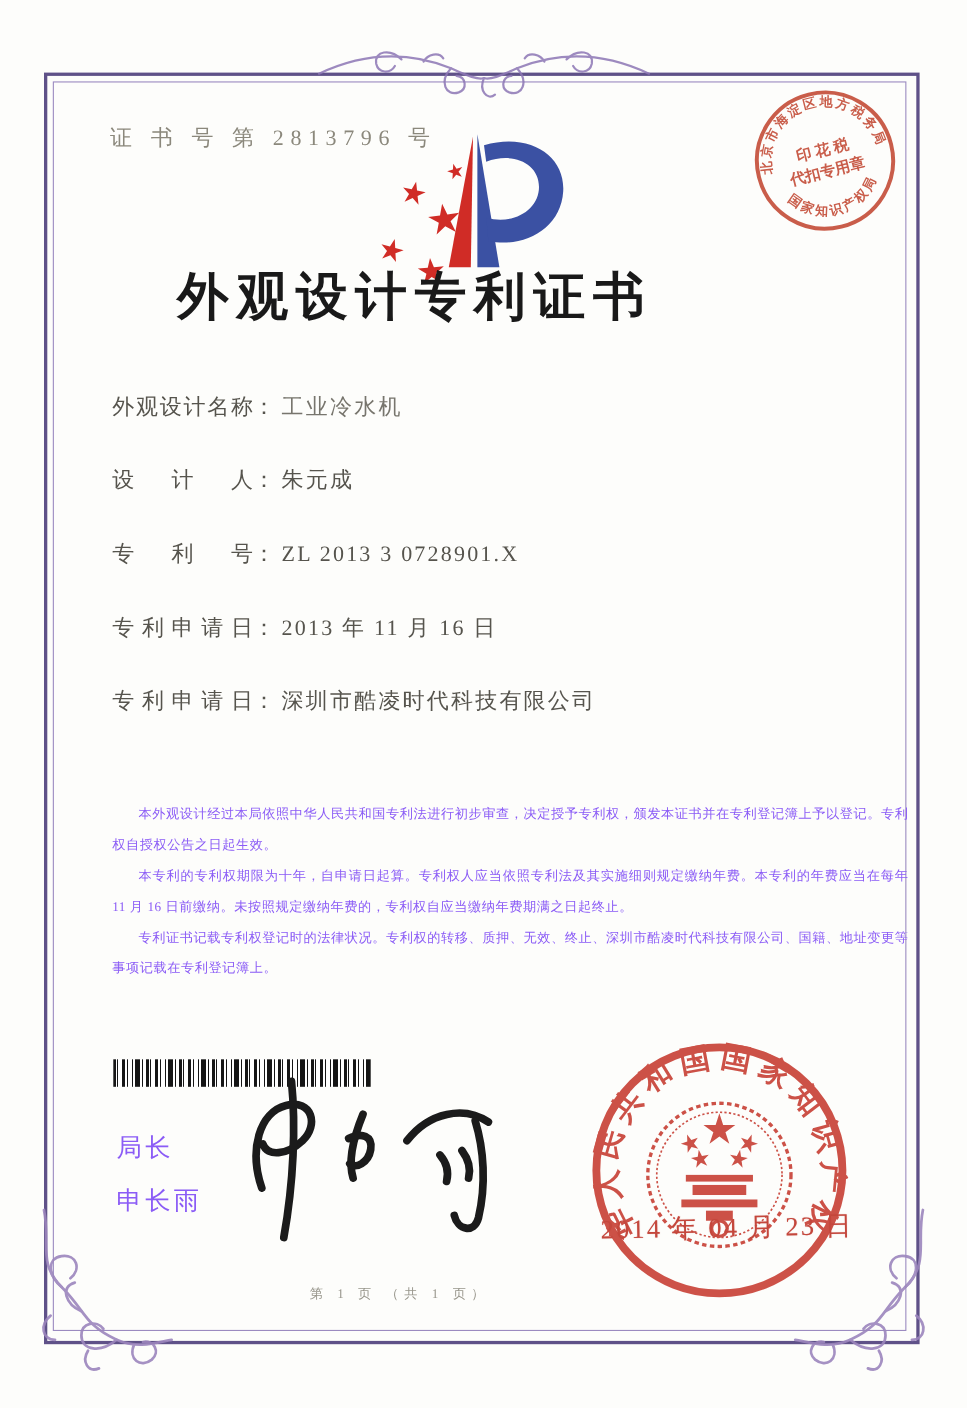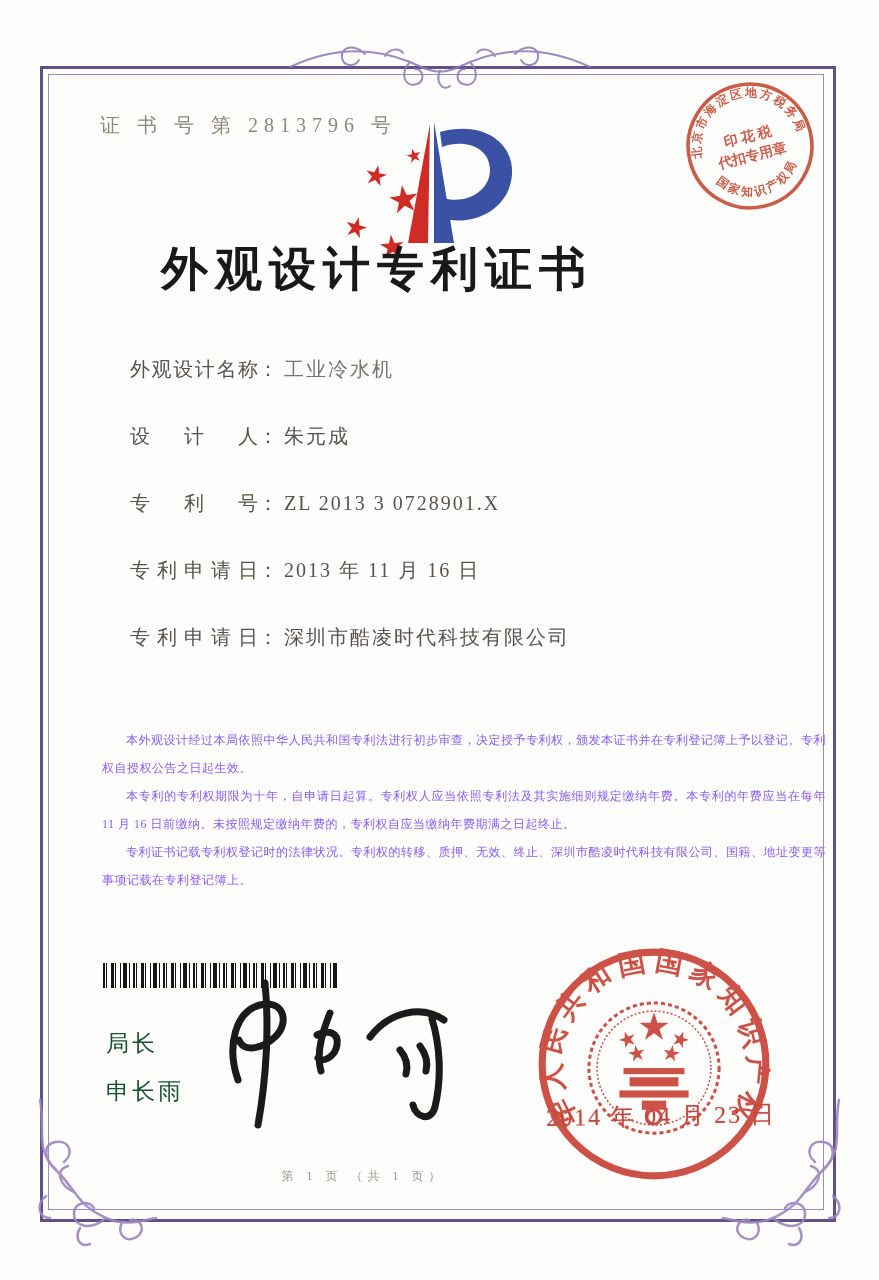--- a/index.html
+++ b/index.html
@@ -12,21 +12,21 @@
   .frame-inner{left:48px;top:74px;width:774px;height:1134px;border:1px solid #9b8ac0;}
 
   
   .cert-no{left:100px;top:112px;font-size:20px;letter-spacing:6px;color:#8b887c;}
 
   
   .title{left:0;top:238px;width:754px;text-align:center;font-size:47px;font-weight:bold;
          letter-spacing:7px;color:#191919;margin:0;}
 
   
-  .fields{left:102px;top:356px;width:700px;margin-left:28px;}
+  .fields{left:102px;top:356px;width:700px;}
   .field-row{height:24px;margin-bottom:43px;font-size:20px;color:#56544d;white-space:nowrap;}
   .field-label{display:inline-block;width:128px;text-align:justify;text-align-last:justify;
                vertical-align:top;}
   .field-sep{display:inline-block;margin-right:6px;}
   .field-value{letter-spacing:2px;}
   .field-value-faded{color:#77756d;}
 
   
   .body-text{left:102px;top:726px;width:724px;font-size:12px;line-height:28px;color:#8b5cf6;
              letter-spacing:0.5px;text-align:justify;}
@@ -35,21 +35,21 @@
   
   .barcode{left:103px;top:963px;width:234px;height:25px;
     background:repeating-linear-gradient(90deg,
       #161616 0 2px,#fff 2px 3px,#161616 3px 4px,#fff 4px 8px,
       #161616 8px 11px,#fff 11px 12px,#161616 12px 13px,#fff 13px 17px,
       #161616 17px 18px,#fff 18px 20px,#161616 20px 24px,#fff 24px 26px,
       #161616 26px 27px,#fff 27px 30px);}
 
   
   .officer{left:106px;top:1028px;font-family:"Liberation Sans","DejaVu Sans",sans-serif;
-           font-size:23px;color:#14532d;letter-spacing:3px;}
+           font-size:23px;color:#8b5cf6;letter-spacing:3px;}
   .officer div{margin-bottom:17px;}
 
   
   .seal-date{left:546px;top:1100px;font-size:24px;color:#c4473c;letter-spacing:2px;
              transform:rotate(-1deg);text-shadow:0 0 1px rgba(196,71,60,.4);}
 
   
   .footer{left:0;top:1168px;width:727px;text-align:center;font-size:12px;color:#98968c;
           letter-spacing:5px;}
 

